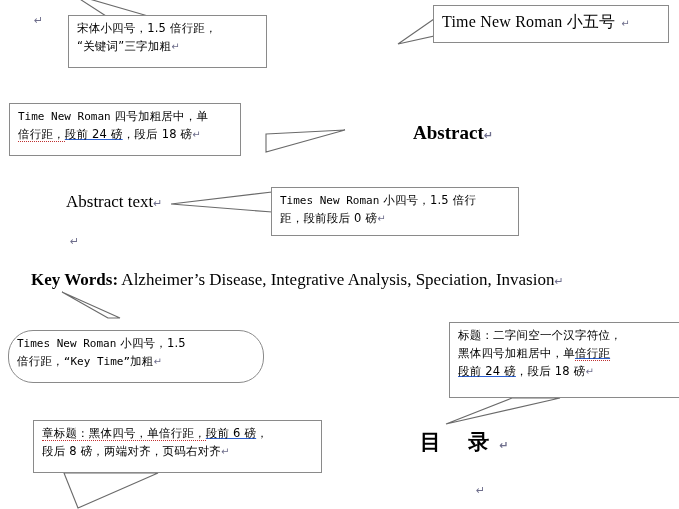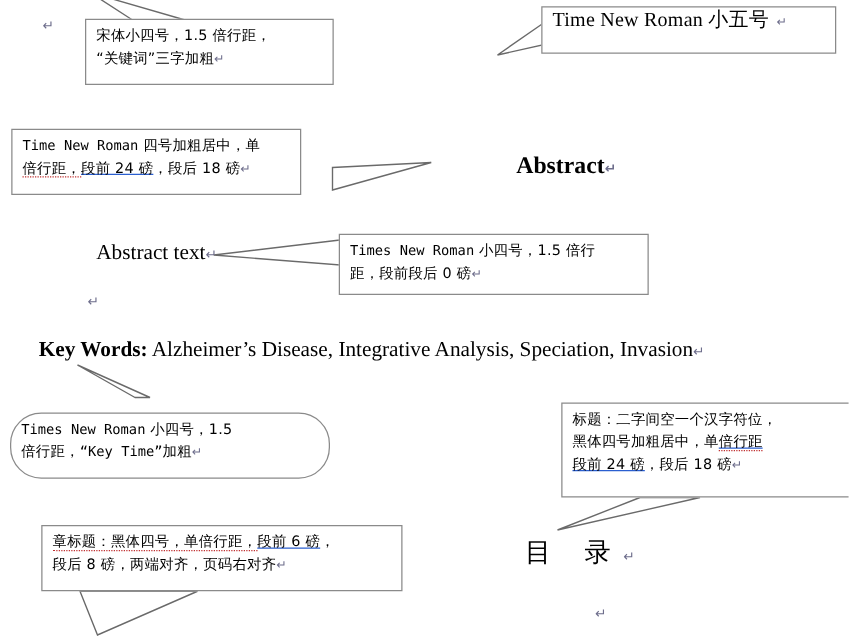--- a/index.html
+++ b/index.html
@@ -62,29 +62,28 @@
     color: #000000;
     white-space: nowrap;
     z-index: 1;
   }
   .doc-heading-abstract {
     font-size: 19px;
     font-weight: bold;
   }
   .doc-abstract-text {
     font-size: 17px;
-    margin-left: 11px;
   }
   .doc-keywords {
     font-size: 17px;
   }
   .doc-keywords b { font-weight: bold; }
   .doc-toc {
     font-size: 21px;
-    font-weight: normal;
+    font-weight: bold;
     font-family: "DejaVu Sans", sans-serif;
     letter-spacing: 10px;
   }
   .mark {
     position: absolute;
     color: #6e6e8c;
     font-size: 11px;
     font-family: "DejaVu Sans", sans-serif;
     z-index: 1;
   }
@@ -136,21 +135,21 @@
 
   <div class="doc-text doc-toc" style="left:420px; top:428px;">
     <span>目  录</span><span class="inline-mark" style="letter-spacing:0;">↵</span>
   </div>
 
   <div class="callout" style="left:68px; top:15px; width:199px; height:53px;">
     <div><span>宋体小四号，1.5 倍行距，</span></div>
     <div><span>“关键词”三字加粗</span><span class="pilcrow">↵</span></div>
   </div>
 
-  <div class="callout" style="left:433px; top:5px; width:236px; height:38px; display:flex; align-items:flex-end;">
+  <div class="callout" style="left:433px; top:5px; width:236px; height:38px; display:flex; align-items:flex-start;">
     <div style="font-family:'Liberation Serif',serif; font-size:16px;"><span>Time New Roman 小五号</span><span class="pilcrow" style="margin-left:6px;">↵</span></div>
   </div>
 
   <div class="callout" style="left:9px; top:103px; width:232px; height:53px;">
     <div><span class="mono">Time New Roman</span><span> 四号加粗居中，单</span></div>
     <div><span class="sq">倍行距，</span><span class="ul-blue">段前 24 磅</span><span>，段后 18 磅</span><span class="pilcrow">↵</span></div>
   </div>
 
   <div class="callout" style="left:271px; top:187px; width:248px; height:49px;">
     <div><span class="mono">Times New Roman</span><span> 小四号，1.5 倍行</span></div>

